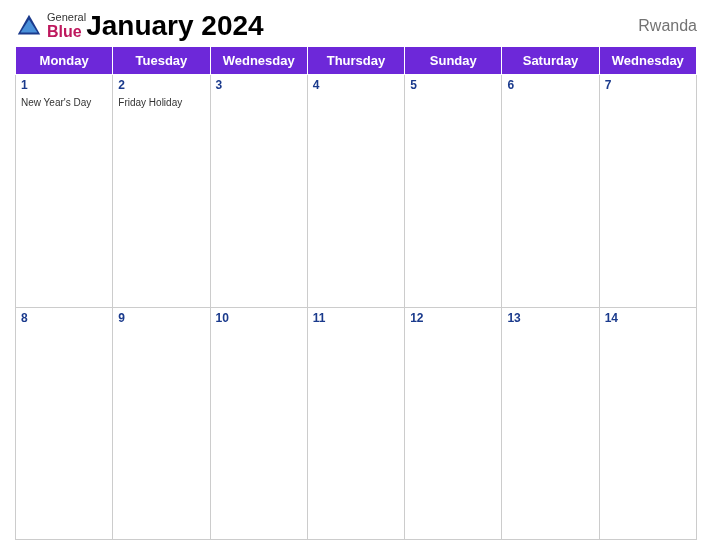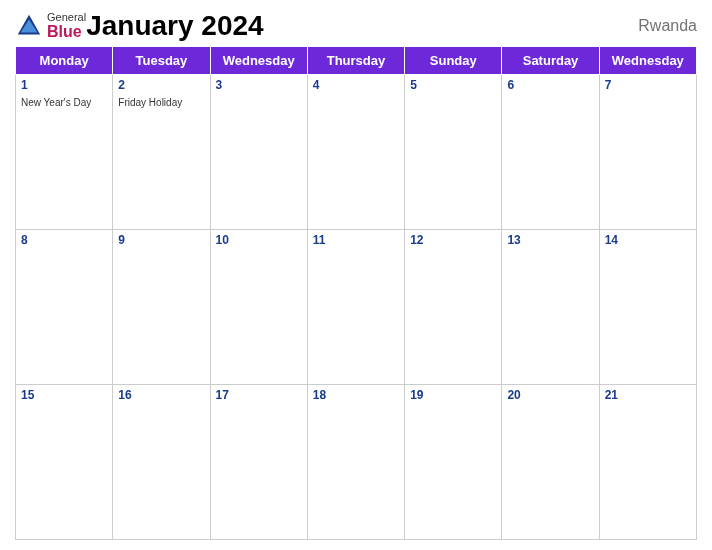--- a/index.html
+++ b/index.html
@@ -164,37 +164,14 @@
         <td>
           <span class="day-number">12</span>
         </td>
         <td>
           <span class="day-number">13</span>
         </td>
         <td>
           <span class="day-number">14</span>
         </td>
       </tr>
-      <tr>
-        <td>
-          <span class="day-number">15</span>
-        </td>
-        <td>
-          <span class="day-number">16</span>
-        </td>
-        <td>
-          <span class="day-number">17</span>
-        </td>
-        <td>
-          <span class="day-number">18</span>
-        </td>
-        <td>
-          <span class="day-number">19</span>
-        </td>
-        <td>
-          <span class="day-number">20</span>
-        </td>
-        <td>
-          <span class="day-number">21</span>
-        </td>
-      </tr>
     </tbody>
 </table>
 
 </body></html>

